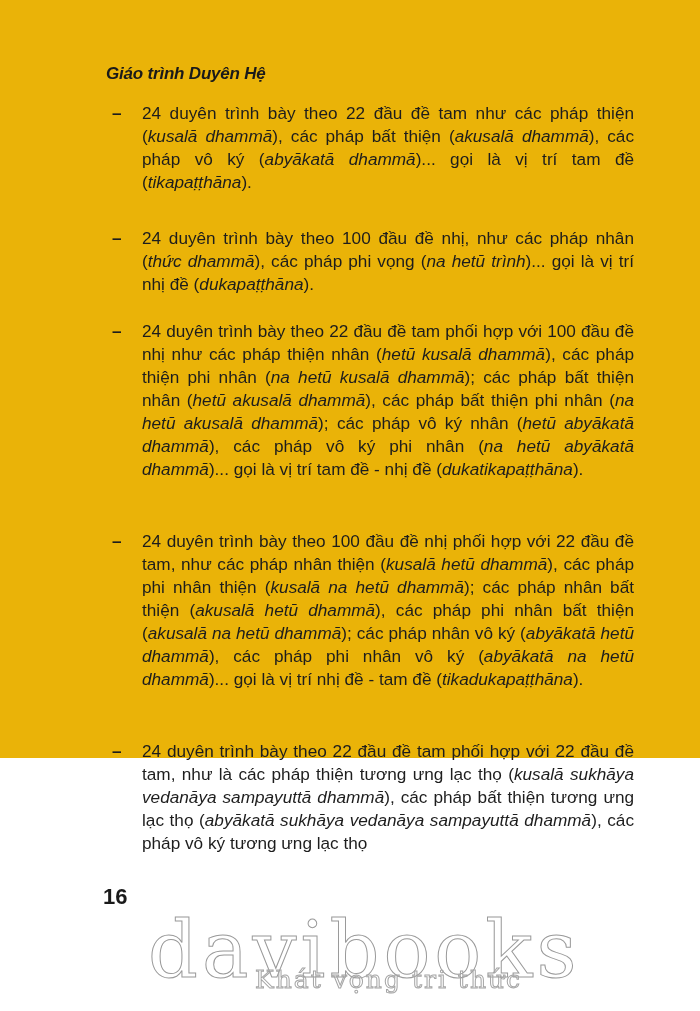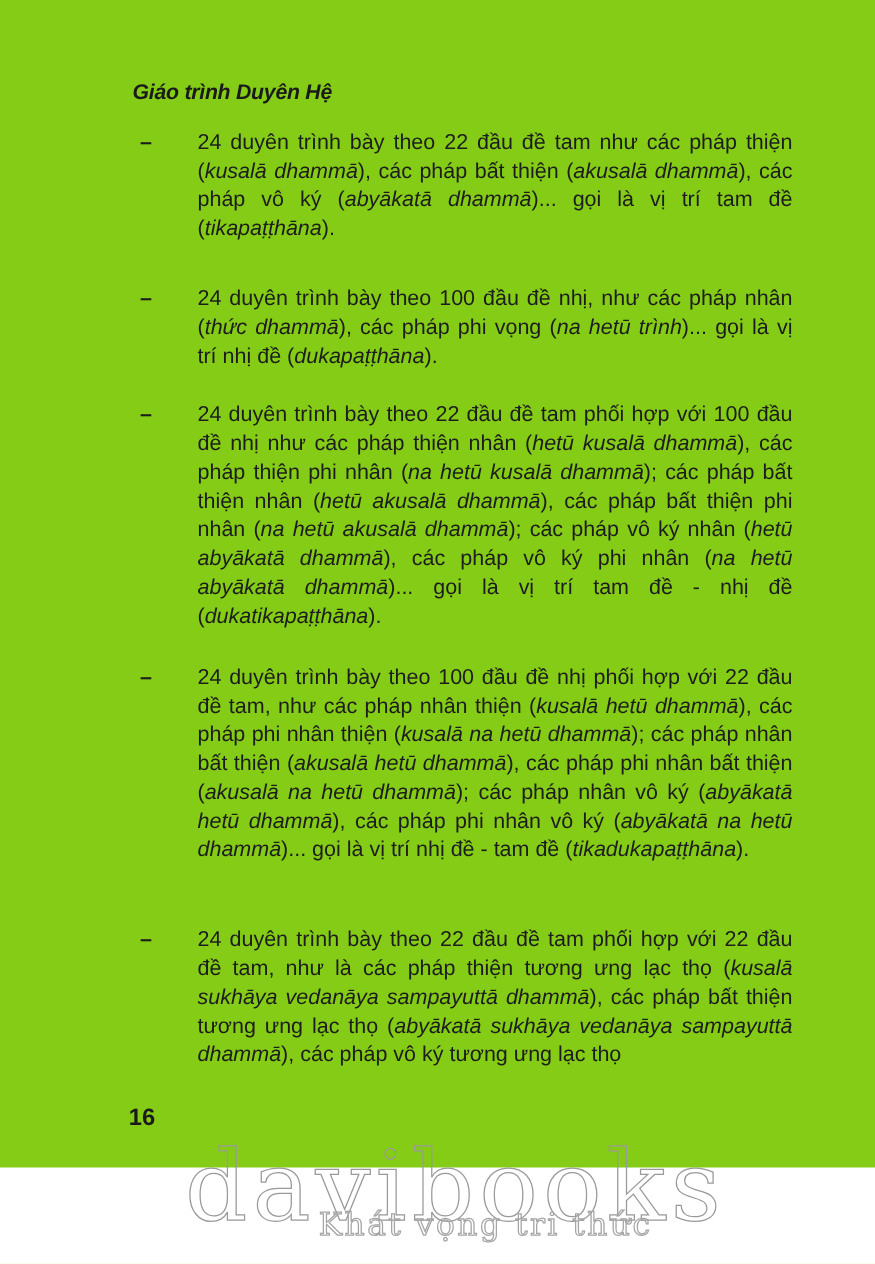--- a/index.html
+++ b/index.html
@@ -1,29 +1,29 @@
 <!DOCTYPE html>
 <html><head>
 <meta charset="utf-8">
 <style>
   html, body { margin: 0; padding: 0; background: #ffffff; }
   body { width: 700px; height: 1011px; position: relative; overflow: hidden; }
-  .page { position: absolute; left: 0; top: 0; width: 700px; height: 934px; background: #84cc16; }
+  .page { position: absolute; left: 0; top: 0; width: 700px; height: 758px; background: #eab308; }
   .running-head {
     position: absolute; left: 106px; top: 64px;
     font-family: "Liberation Sans", sans-serif; font-style: italic; font-weight: bold;
     font-size: 17px; color: #1a1a1a; letter-spacing: -0.2px;
   }
   .item { position: absolute; left: 112px; width: 522px; font-family: "Liberation Sans", sans-serif; font-size: 17.2px; line-height: 23px; color: #1d1d1d; }
   .item .dash { position: absolute; left: 0; top: 0; width: 16px; font-weight: bold; }
-  .item .text { margin-left: 46px; text-align: justify; }
+  .item .text { margin-left: 30px; text-align: justify; }
   .item .text i { font-style: italic; }
   .page-number {
     position: absolute; left: 103px; top: 884px;
-    font-family: "Liberation Sans", sans-serif; font-weight: bold; font-size: 19px; color: #1a1a1a;
+    font-family: "Liberation Sans", sans-serif; font-weight: bold; font-size: 22px; color: #1a1a1a;
   }
   .wm-brand {
     position: absolute; left: 148px; top: 872px; width: 420px;
     font-family: "DejaVu Serif", serif; font-size: 78px; letter-spacing: 4px;
     color: transparent; -webkit-text-stroke: 1px #9a9a9a; line-height: 90px; margin-top: 33px;
   }
   .wm-tagline {
     position: absolute; left: 255px; top: 962px;
     font-family: "DejaVu Serif", serif; font-size: 25px; letter-spacing: 2px;
     color: transparent; -webkit-text-stroke: 1px #a5a5a5; line-height: 36px;

